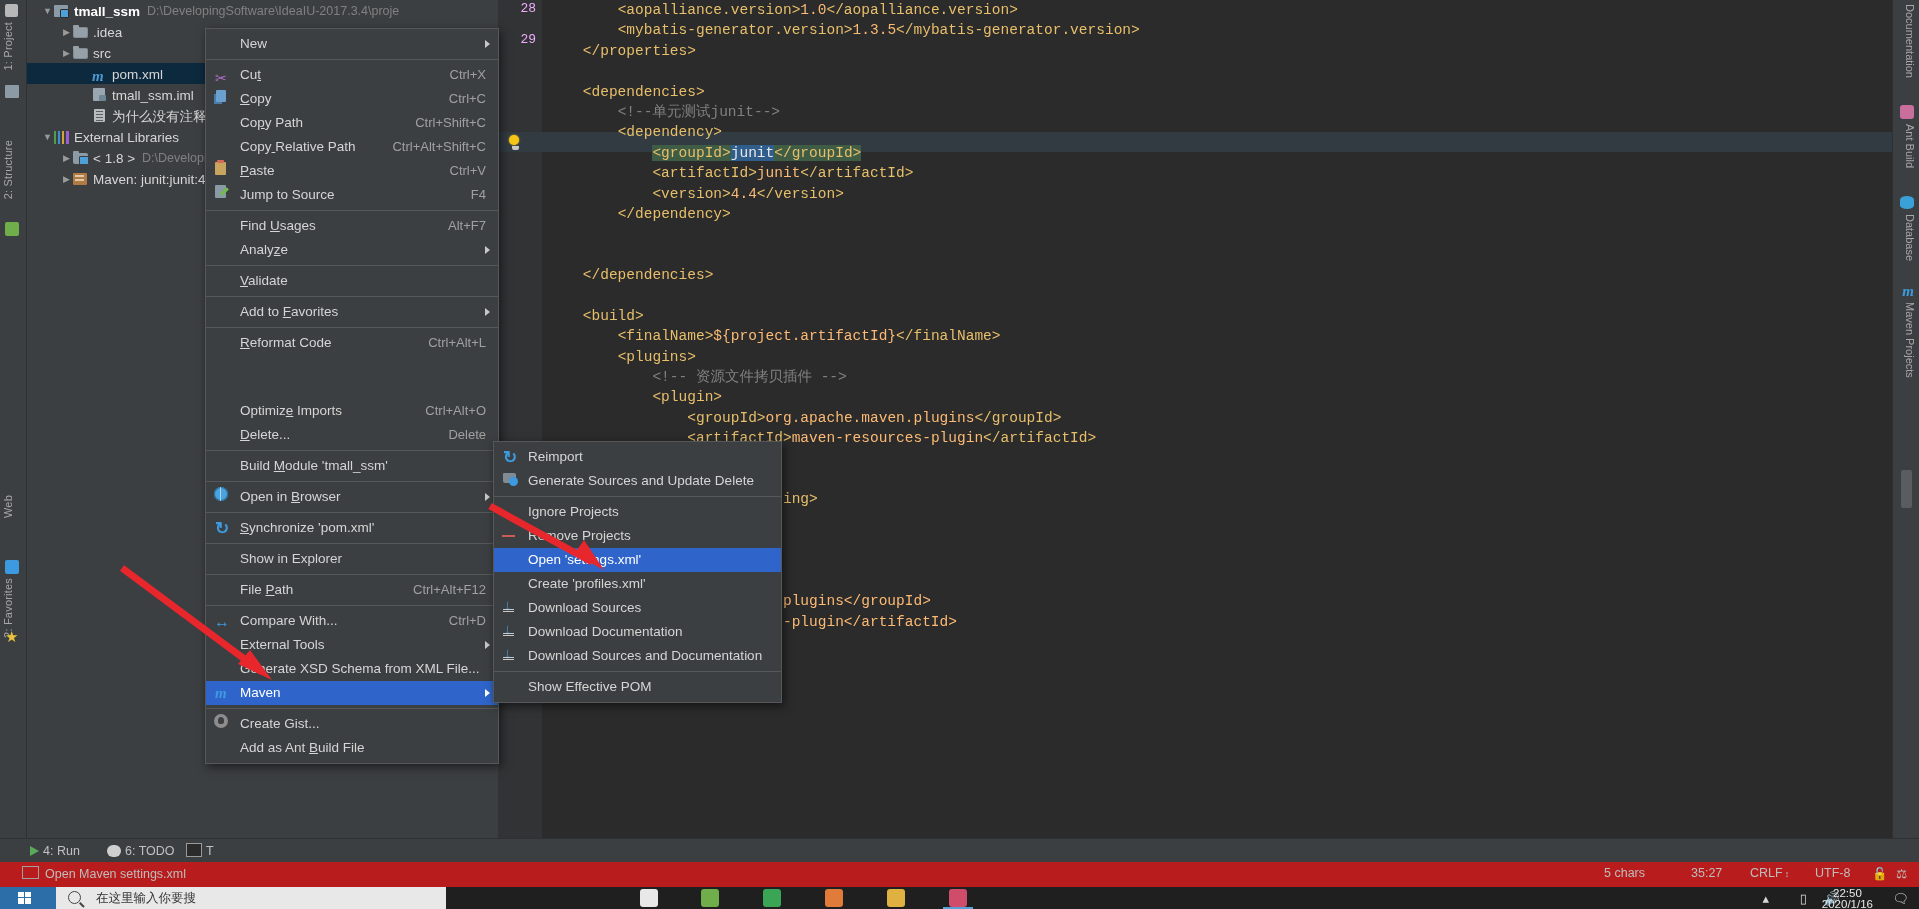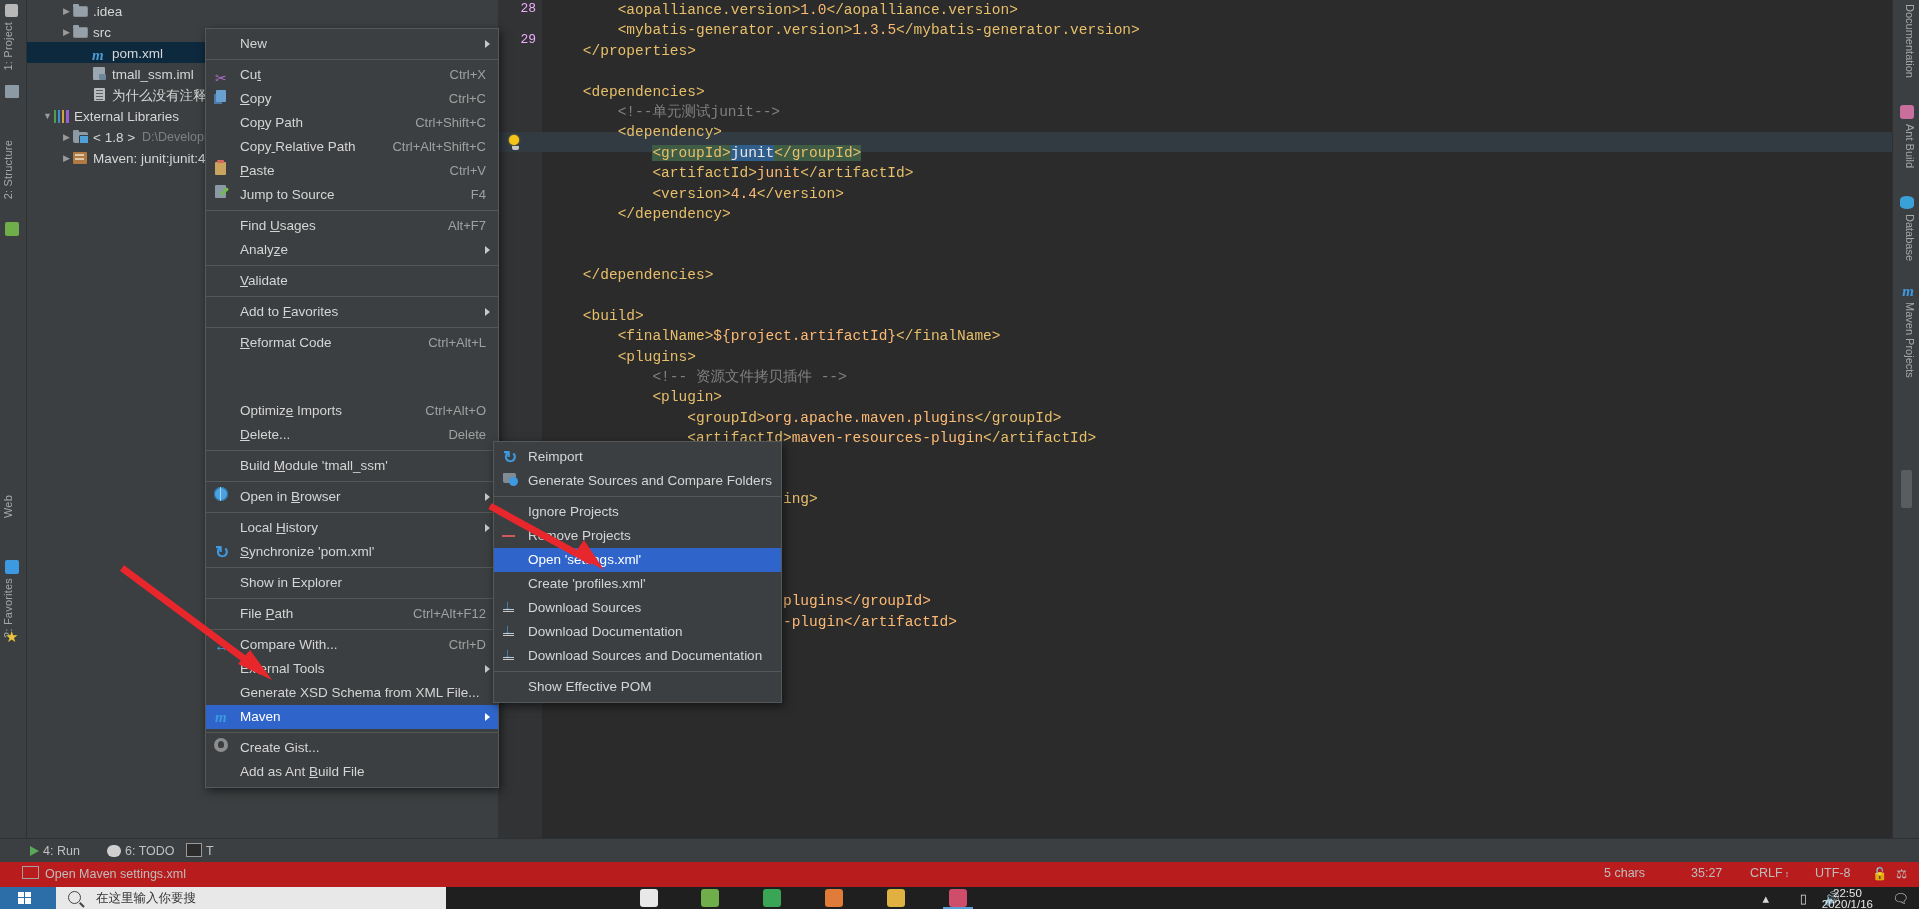--- a/index.html
+++ b/index.html
@@ -195,20 +195,21 @@
       <span>Web</span>
     </div>
     <div class="vico" style="top:560px;width:14px;height:14px;background:#3d9ae0;border-radius:2px;"></div>
     <div class="vtab" style="top:578px;">
       <span>2: Favorites</span>
     </div>
     <div class="vico" style="top:630px;color:#e8c23a;font-size:15px;line-height:14px;">★</div>
   </div>
 
   <div class="tree" id="tree">
+      <div class="trow" style="padding-left: 14px;"><span class="arrow">▼</span><span class="tico"><span class="ic-mod" style="position: absolute; left: 0px; top: 0px;"></span></span><span class="lbl bold">tmall_ssm</span><span class="path">D:\DevelopingSoftware\IdeaIU-2017.3.4\proje</span></div>
       <div class="trow" style="padding-left: 33px;"><span class="arrow">▶</span><span class="tico"><span class="ic-folder" style="position: absolute; left: 0px; top: 0px;"></span></span><span class="lbl">.idea</span></div>
       <div class="trow" style="padding-left: 33px;"><span class="arrow">▶</span><span class="tico"><span class="ic-folder" style="position: absolute; left: 0px; top: 0px;"></span></span><span class="lbl">src</span></div>
       <div class="trow sel" style="padding-left: 52px;"><span class="arrow"></span><span class="tico"><span class="ic-m" style="position: static; left: 0px; top: 0px;">m</span></span><span class="lbl">pom.xml</span></div>
       <div class="trow" style="padding-left: 52px;"><span class="arrow"></span><span class="tico"><span class="ic-iml" style="position: absolute; left: 0px; top: 0px;"></span></span><span class="lbl">tmall_ssm.iml</span></div>
       <div class="trow" style="padding-left: 52px;"><span class="arrow"></span><span class="tico"><span class="ic-txt" style="position: absolute; left: 0px; top: 0px;"></span></span><span class="lbl">为什么没有注释.txt</span></div>
       <div class="trow" style="padding-left: 14px;"><span class="arrow">▼</span><span class="tico"><span class="ic-lib" style="position: absolute; left: 0px; top: 0px;"></span></span><span class="lbl">External Libraries</span></div>
       <div class="trow" style="padding-left: 33px;"><span class="arrow">▶</span><span class="tico"><span class="ic-jdk" style="position: absolute; left: 0px; top: 0px;"></span></span><span class="lbl">&lt; 1.8 &gt;</span><span class="path">D:\Developi</span></div>
       <div class="trow" style="padding-left: 33px;"><span class="arrow">▶</span><span class="tico"><span class="ic-jar" style="position: absolute; left: 0px; top: 0px;"></span></span><span class="lbl">Maven: junit:junit:4.</span></div>
     </div>
 
@@ -270,39 +271,38 @@
       <div class="mi" style="height: 24px; line-height: 24px;"><span>Add to <span class="und">F</span>avorites</span><span class="sub"></span></div>
       <div class="msep"></div>
       <div class="mi" style="height: 24px; line-height: 24px;"><span><span class="und">R</span>eformat Code</span><span class="acc">Ctrl+Alt+L</span></div>
       <div class="mi" style="height: 24px; line-height: 24px; margin-top: 44px;"><span>Optimiz<span class="und">e</span> Imports</span><span class="acc">Ctrl+Alt+O</span></div>
       <div class="mi" style="height: 24px; line-height: 24px;"><span><span class="und">D</span>elete...</span><span class="acc">Delete</span></div>
       <div class="msep"></div>
       <div class="mi" style="height: 24px; line-height: 24px;"><span>Build <span class="und">M</span>odule 'tmall_ssm'</span></div>
       <div class="msep"></div>
       <div class="mi" style="height: 24px; line-height: 24px;"><span class="mico i-globe"></span><span>Open in <span class="und">B</span>rowser</span><span class="sub"></span></div>
       <div class="msep"></div>
-      <div class="mi" style="height: 24px; line-height: 24px;"><span>Local <span class="und">H</span>istory</span><span class="sub"></span></div>
       <div class="mi" style="height: 24px; line-height: 24px;"><span class="mico i-sync"></span><span><span class="und">S</span>ynchronize 'pom.xml'</span></div>
       <div class="msep"></div>
       <div class="mi" style="height: 24px; line-height: 24px;"><span>Show in Explorer</span></div>
       <div class="msep"></div>
       <div class="mi" style="height: 24px; line-height: 24px;"><span>File <span class="und">P</span>ath</span><span class="acc">Ctrl+Alt+F12</span></div>
       <div class="msep"></div>
       <div class="mi" style="height: 24px; line-height: 24px;"><span class="mico i-cmp"></span><span>Compare With...</span><span class="acc">Ctrl+D</span></div>
       <div class="mi" style="height: 24px; line-height: 24px;"><span>External Tools</span><span class="sub"></span></div>
       <div class="mi" style="height: 24px; line-height: 24px;"><span>Generate XSD Schema from XML File...</span></div>
       <div class="mi hl" style="height: 24px; line-height: 24px;"><span class="mico i-mvn">m</span><span>Maven</span><span class="sub"></span></div>
       <div class="msep"></div>
       <div class="mi" style="height: 24px; line-height: 24px;"><span class="mico i-gist"></span><span>Create Gist...</span></div>
       <div class="mi" style="height: 24px; line-height: 24px;"><span>Add as Ant <span class="und">B</span>uild File</span></div>
     </div>
 
   <div class="menu" id="mvnmenu" style="left:493px;top:441px;width:287px;">
       <div class="mi" style="height: 24px; line-height: 24px;"><span class="mico i-reimp"></span><span>Reimport</span></div>
-      <div class="mi" style="height: 24px; line-height: 24px;"><span class="mico i-gen"></span><span>Generate Sources and Compare Folders</span></div>
+      <div class="mi" style="height: 24px; line-height: 24px;"><span class="mico i-gen"></span><span>Generate Sources and Update Delete</span></div>
       <div class="msep"></div>
       <div class="mi" style="height: 24px; line-height: 24px;"><span>Ignore Projects</span></div>
       <div class="mi" style="height: 24px; line-height: 24px;"><span class="mico i-rm"></span><span>Remove Projects</span></div>
       <div class="mi hl" style="height: 24px; line-height: 24px;"><span>Open 'settings.xml'</span></div>
       <div class="mi" style="height: 24px; line-height: 24px;"><span>Create 'profiles.xml'</span></div>
       <div class="mi" style="height: 24px; line-height: 24px;"><span class="mico i-dl"></span><span>Download Sources</span></div>
       <div class="mi" style="height: 24px; line-height: 24px;"><span class="mico i-dl"></span><span>Download Documentation</span></div>
       <div class="mi" style="height: 24px; line-height: 24px;"><span class="mico i-dl"></span><span>Download Sources and Documentation</span></div>
       <div class="msep"></div>
       <div class="mi" style="height: 24px; line-height: 24px;"><span>Show Effective POM</span></div>

